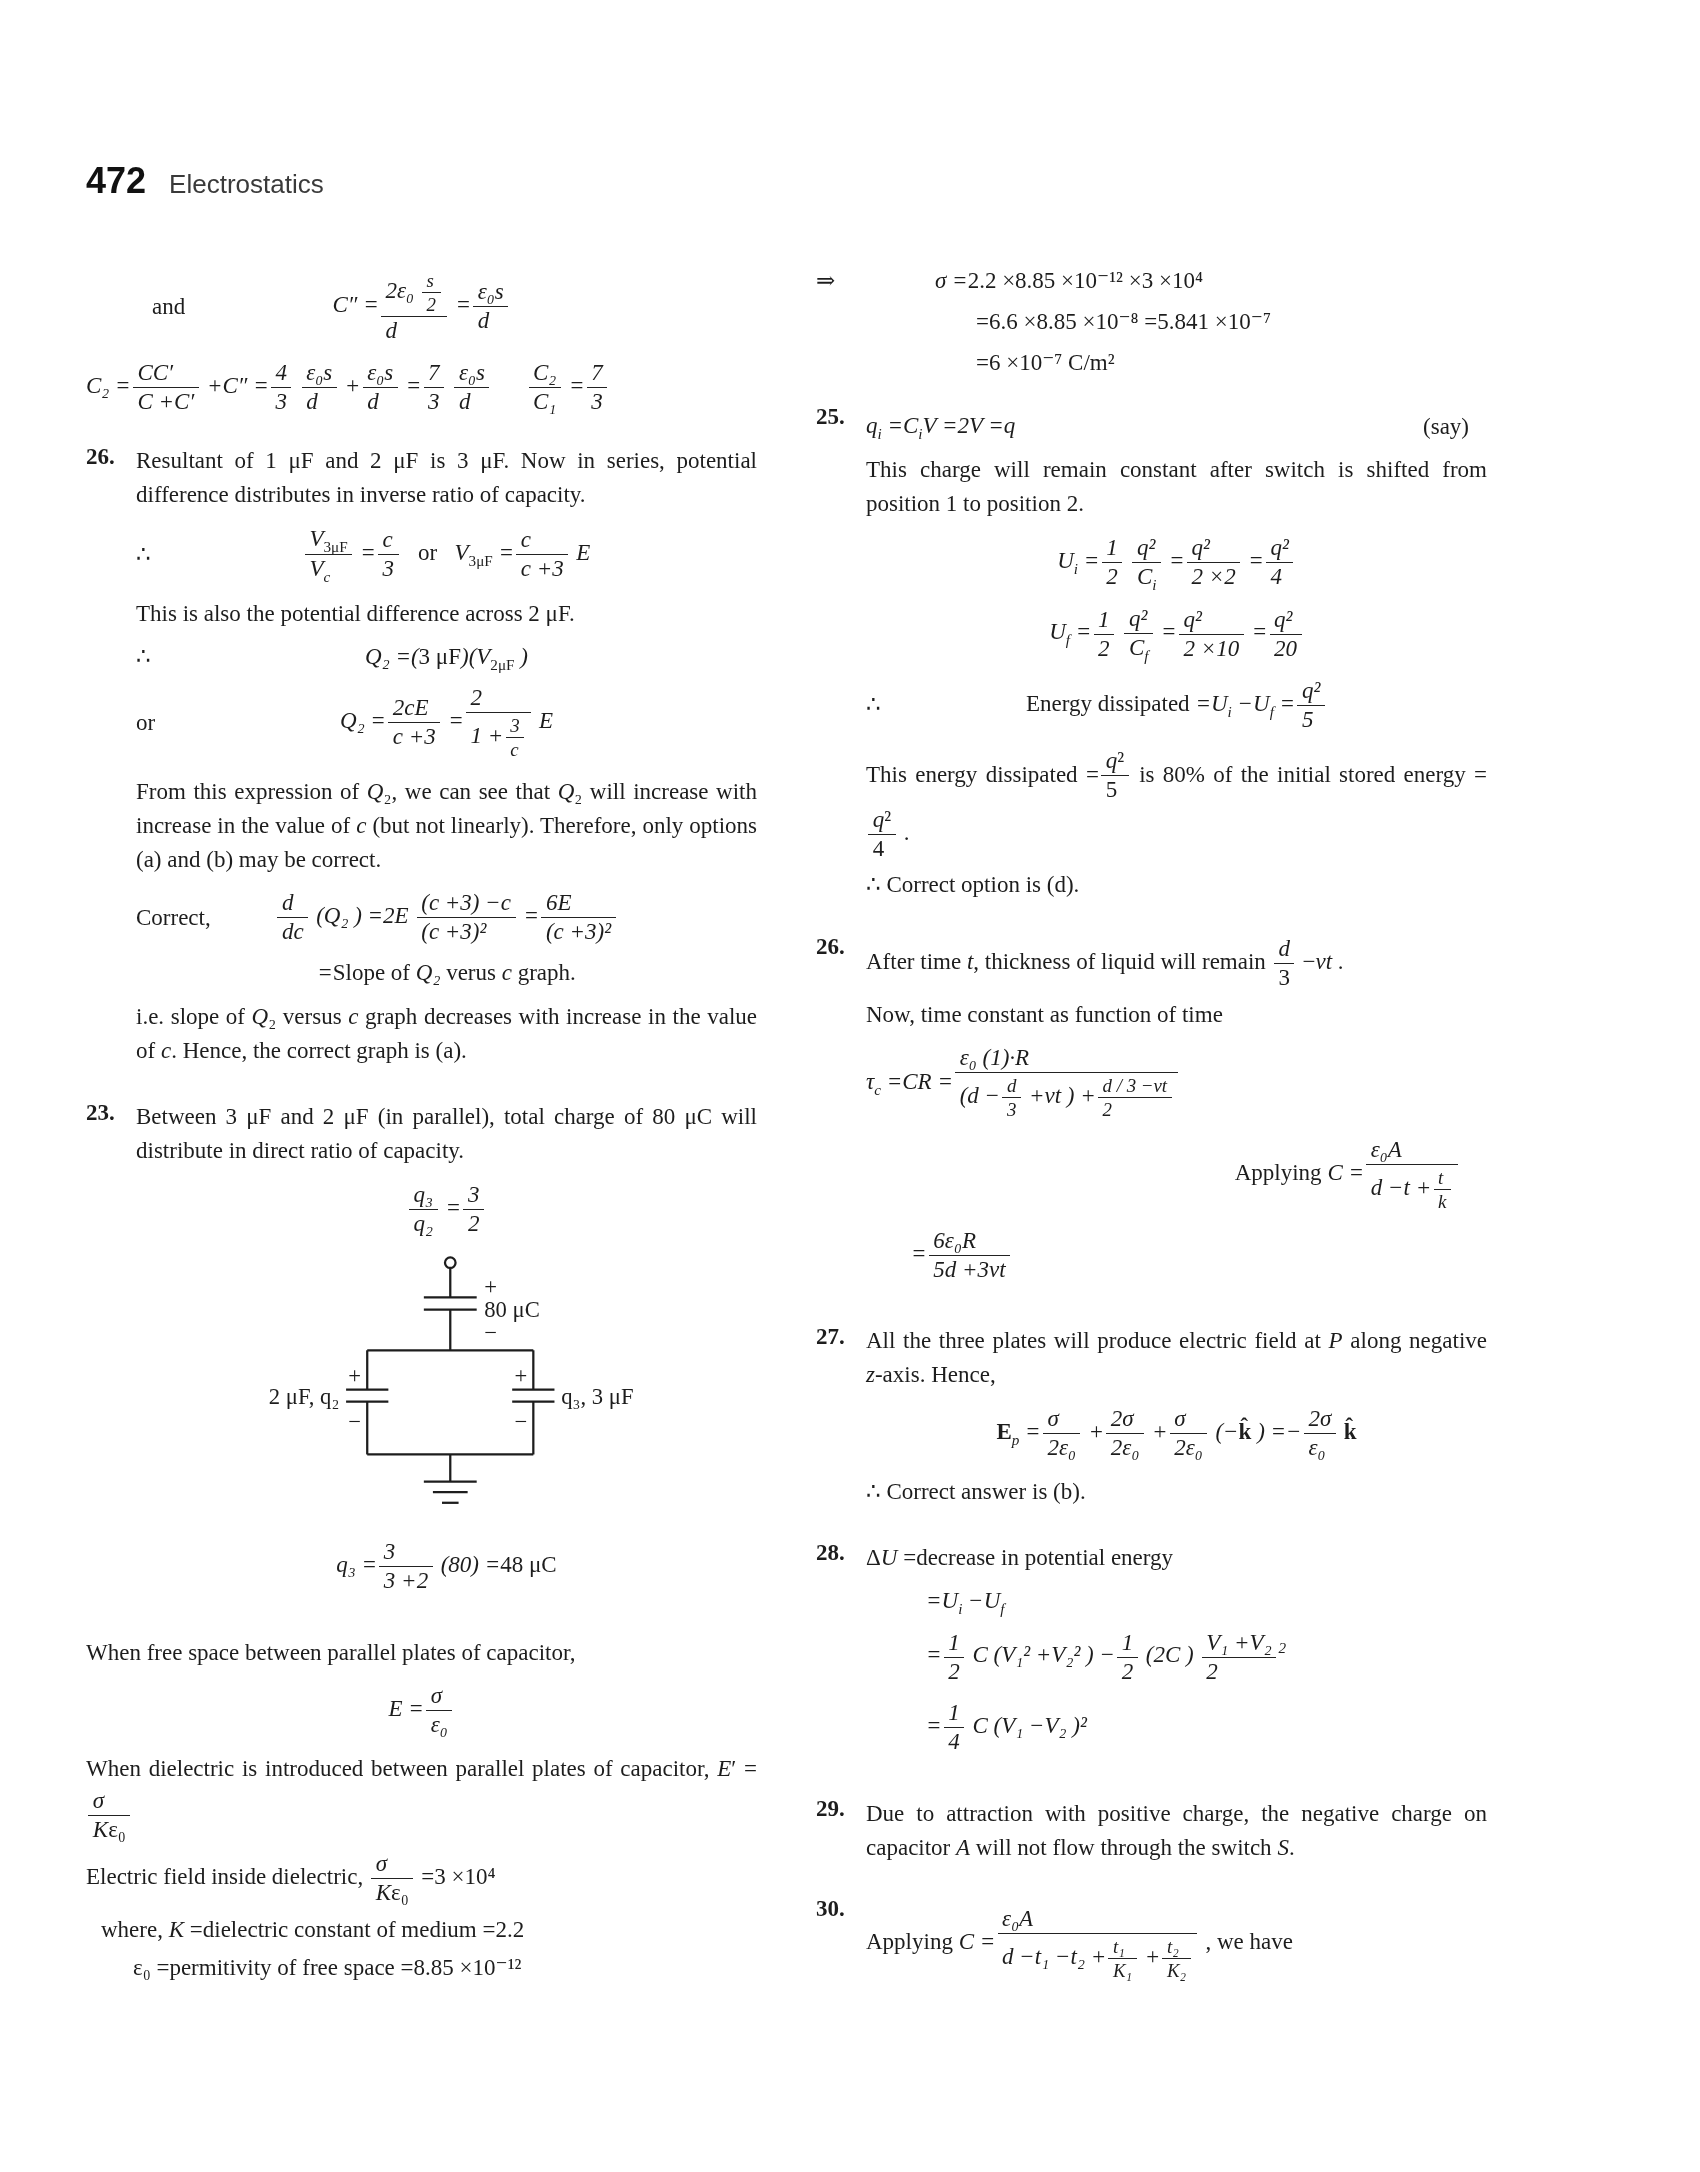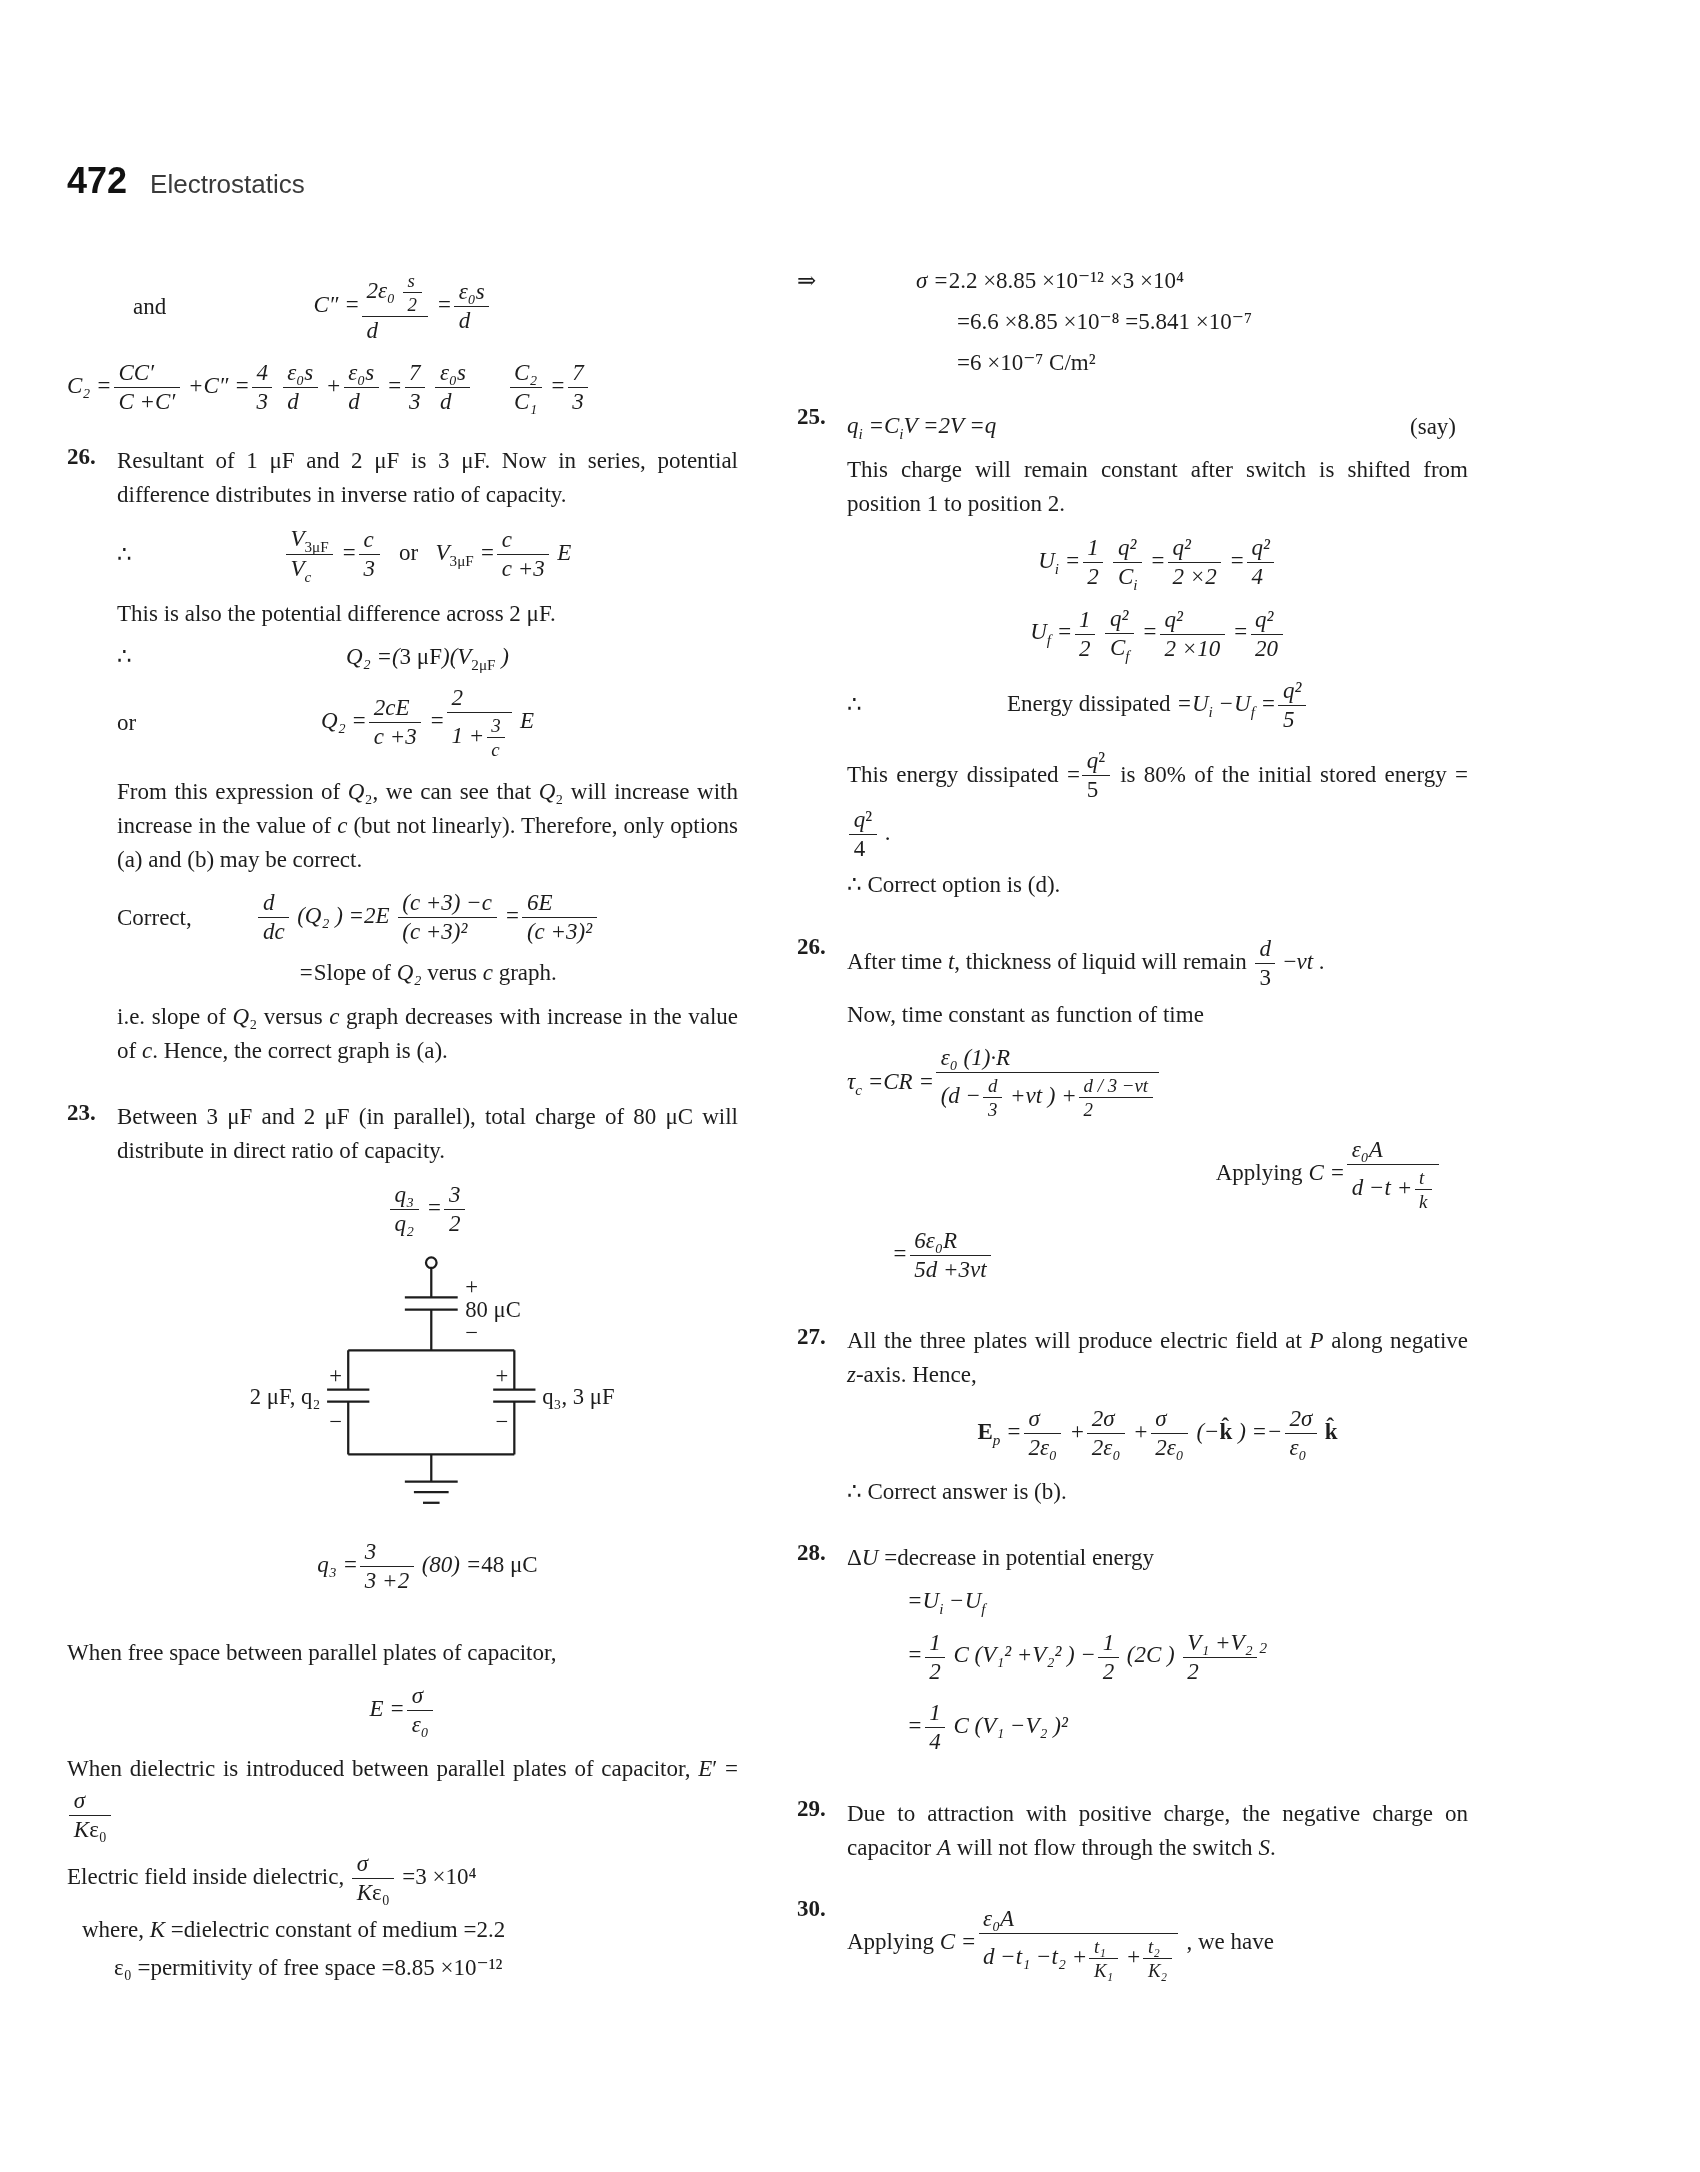--- a/index.html
+++ b/index.html
@@ -1,21 +1,21 @@
 <!DOCTYPE html>
 <html style="font-size:12px"><head>
 <meta charset="utf-8">
 <style>
   * { margin:0; padding:0; box-sizing:border-box; }
   html,body { background:#ffffff; }
   body {
     width:1700px; height:2172px; position:relative; overflow:hidden;
     font-family:"Liberation Serif","DejaVu Serif",serif; color:#1d1d1d;
   }
-  .page { position:relative; width:1700px; height:2172px; padding:160px 144px 0 67px; }
+  .page { position:relative; width:1700px; height:2172px; padding:160px 144px 0 86px; }
   .header { display:flex; align-items:baseline; gap:23px; margin-bottom:53px;
             font-family:"Liberation Sans","DejaVu Sans",sans-serif; }
   .pgnum { font-size:36px; font-weight:bold; color:#111; }
   .chapter { font-size:26px; color:#3a3a3a; }
   .cols { display:flex; gap:59px; }
   .col { width:671px; font-size:23px; line-height:34px; }
   .item { display:flex; margin-top:23px; }
   .inum { width:50px; flex-shrink:0; font-weight:bold; }
   .ibody { flex:1; min-width:0; }
   .para { text-align:justify; margin:4.5px 0; }
@@ -23,21 +23,21 @@
   .ind60 { padding-left:47px; }
   .eqrow { position:relative; margin:12px 0; line-height:1.25; text-align:center; }
   .eqleft { text-align:left; }
   .eqrightal { text-align:right; padding-right:27px; }
   .pl60 { padding-left:45px; }
   .pl80 { padding-left:60px; }
   .pl160 { padding-left:119px; }
   .pl210 { padding-left:160px; }
   .eqlabel { position:absolute; left:0; top:50%; transform:translateY(-50%); font-style:normal; }
   .eqlabel.ind { left:66px; }
-  .eqsay { position:absolute; right:12px; top:50%; transform:translateY(-50%); font-style:normal; }
+  .eqsay { position:absolute; right:18px; top:50%; transform:translateY(-50%); font-style:normal; }
   .eq { font-style:italic; }
   .rm { font-style:normal; }
   .it { font-style:italic; }
   .bold { font-weight:bold; font-style:normal; }
   .fr { display:inline-flex; flex-direction:column; vertical-align:middle;
         text-align:left; margin:0 2.3px; line-height:1.22; }
   .fr .n { display:block; padding:0.8px 4.5px 0 4.5px; }
   .fr .d { display:block; padding:0 4.5px 0.8px 4.5px; border-top:1.5px solid #222; }
   .fr .fr { font-size:0.82em; }
   sup.ss { font-size:66%; vertical-align:super; line-height:1; }

